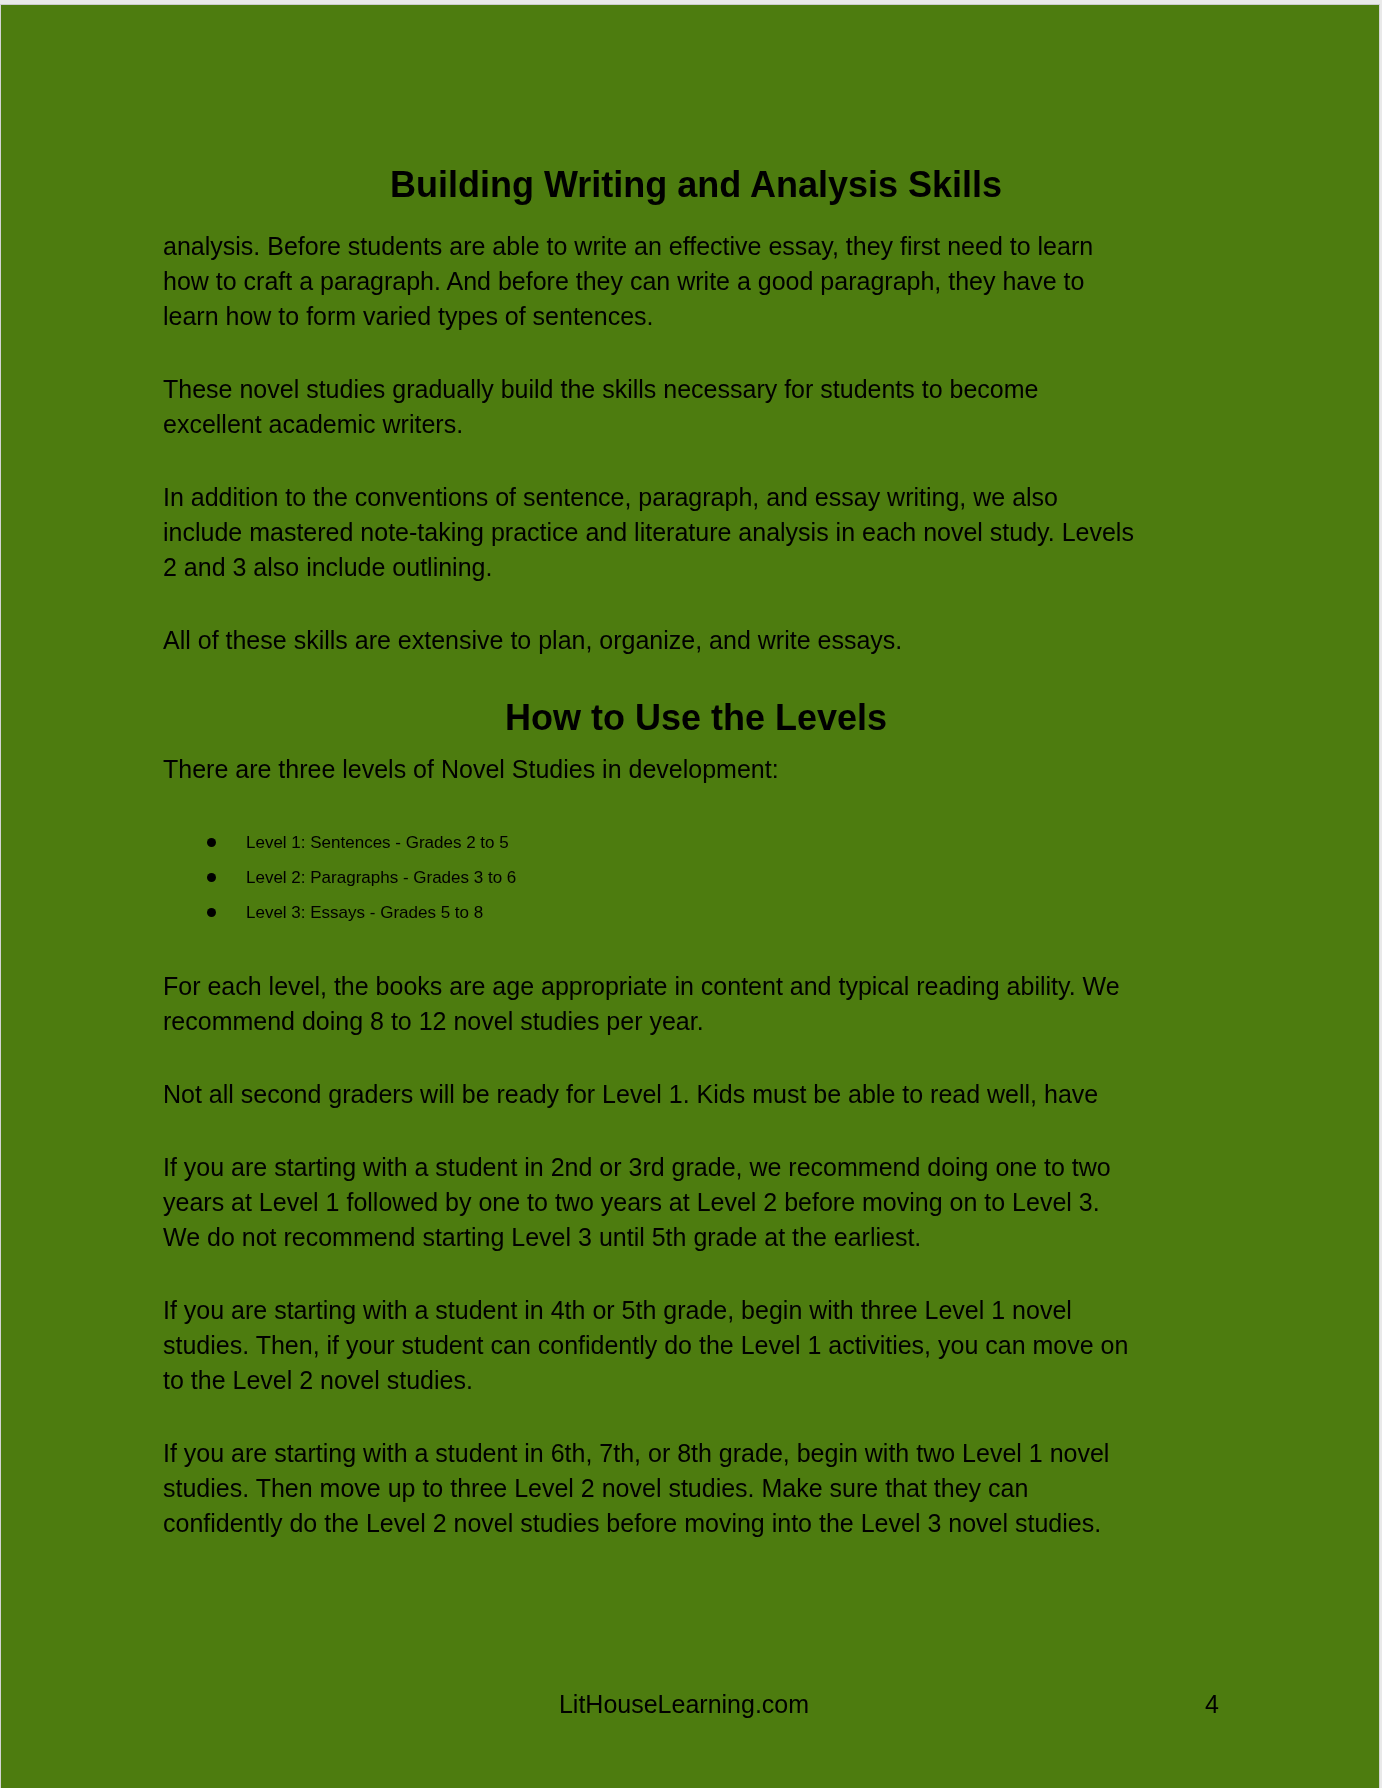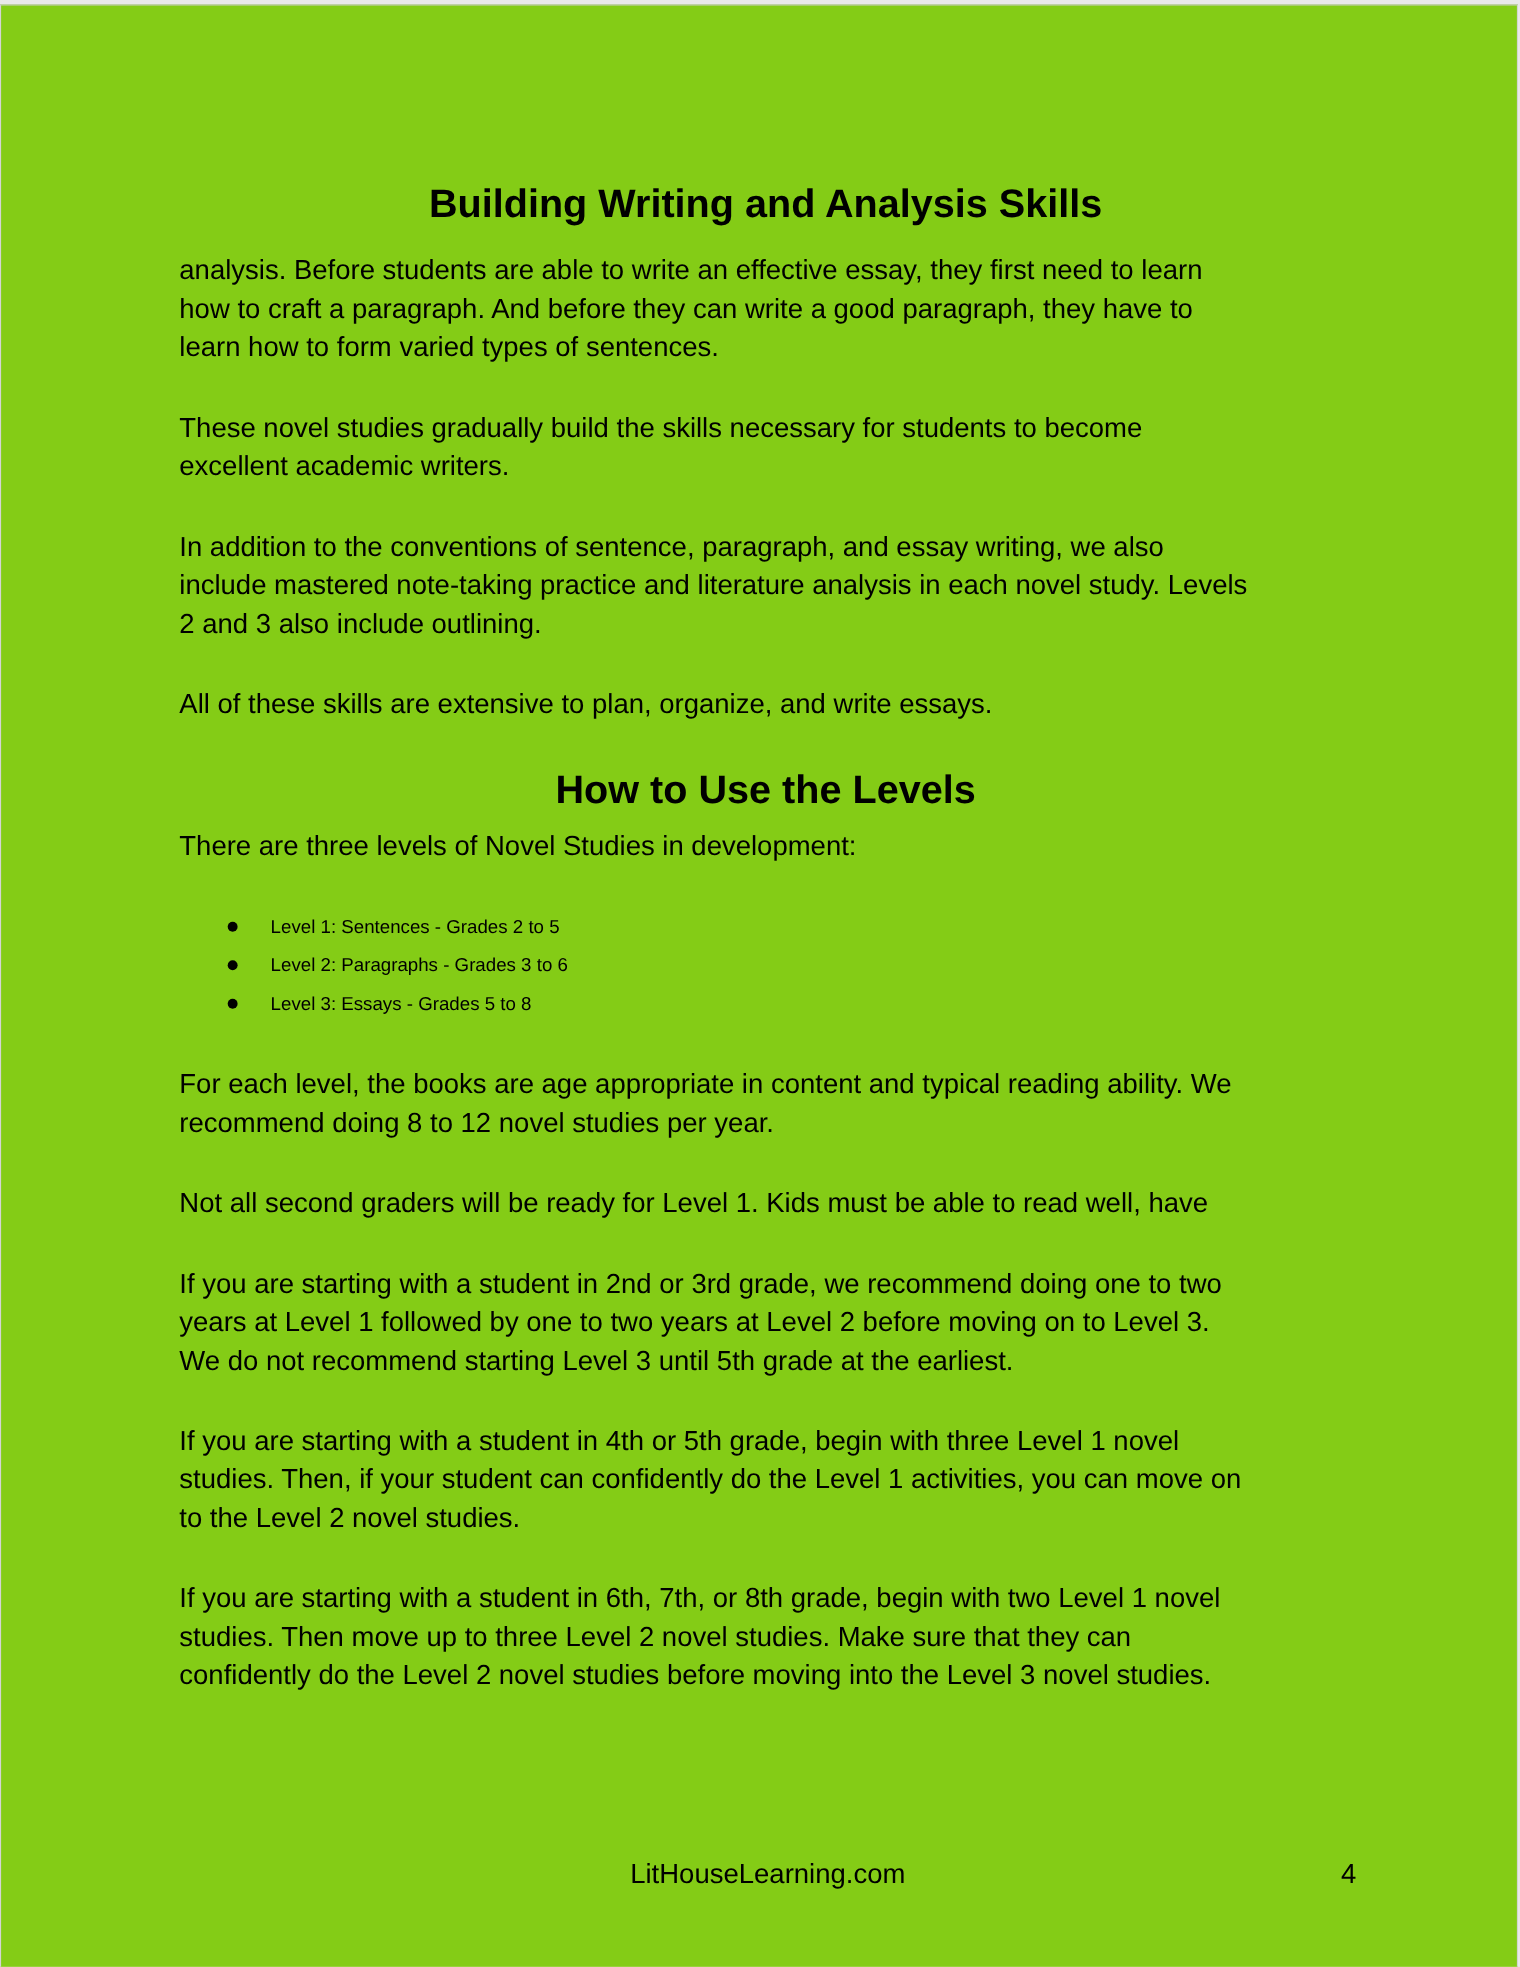--- a/index.html
+++ b/index.html
@@ -12,21 +12,21 @@
     font-family: "Liberation Sans", "DejaVu Sans", sans-serif;
     color: #000000;
   }
   .page {
     position: absolute;
     left: 0px;
     top: 4px;
     width: 1380px;
     height: 1784px;
     box-sizing: border-box;
-    background: #84cc16;
+    background: #4d7c0f;
     border-left: 1px solid #d4d4d4;
     border-right: 1px solid #d4d4d4;
     border-top: 1px solid #cccccc;
   }
   .content {
     padding: 158px 150px 0 162px;
   }
   .doc-heading {
     font-size: 36px;
     line-height: 44px;
@@ -62,21 +62,21 @@
     left: 44px;
     top: 13px;
     width: 9px;
     height: 9px;
     border-radius: 50%;
     background: #000000;
   }
   .footer {
     position: absolute;
     top: 1682px;
-    left: 162px;
+    left: 148px;
     width: 1070px;
     height: 35px;
     font-size: 25px;
     line-height: 35px;
   }
   .footer .site {
     display: block;
     text-align: center;
   }
   .footer .pagenum {

